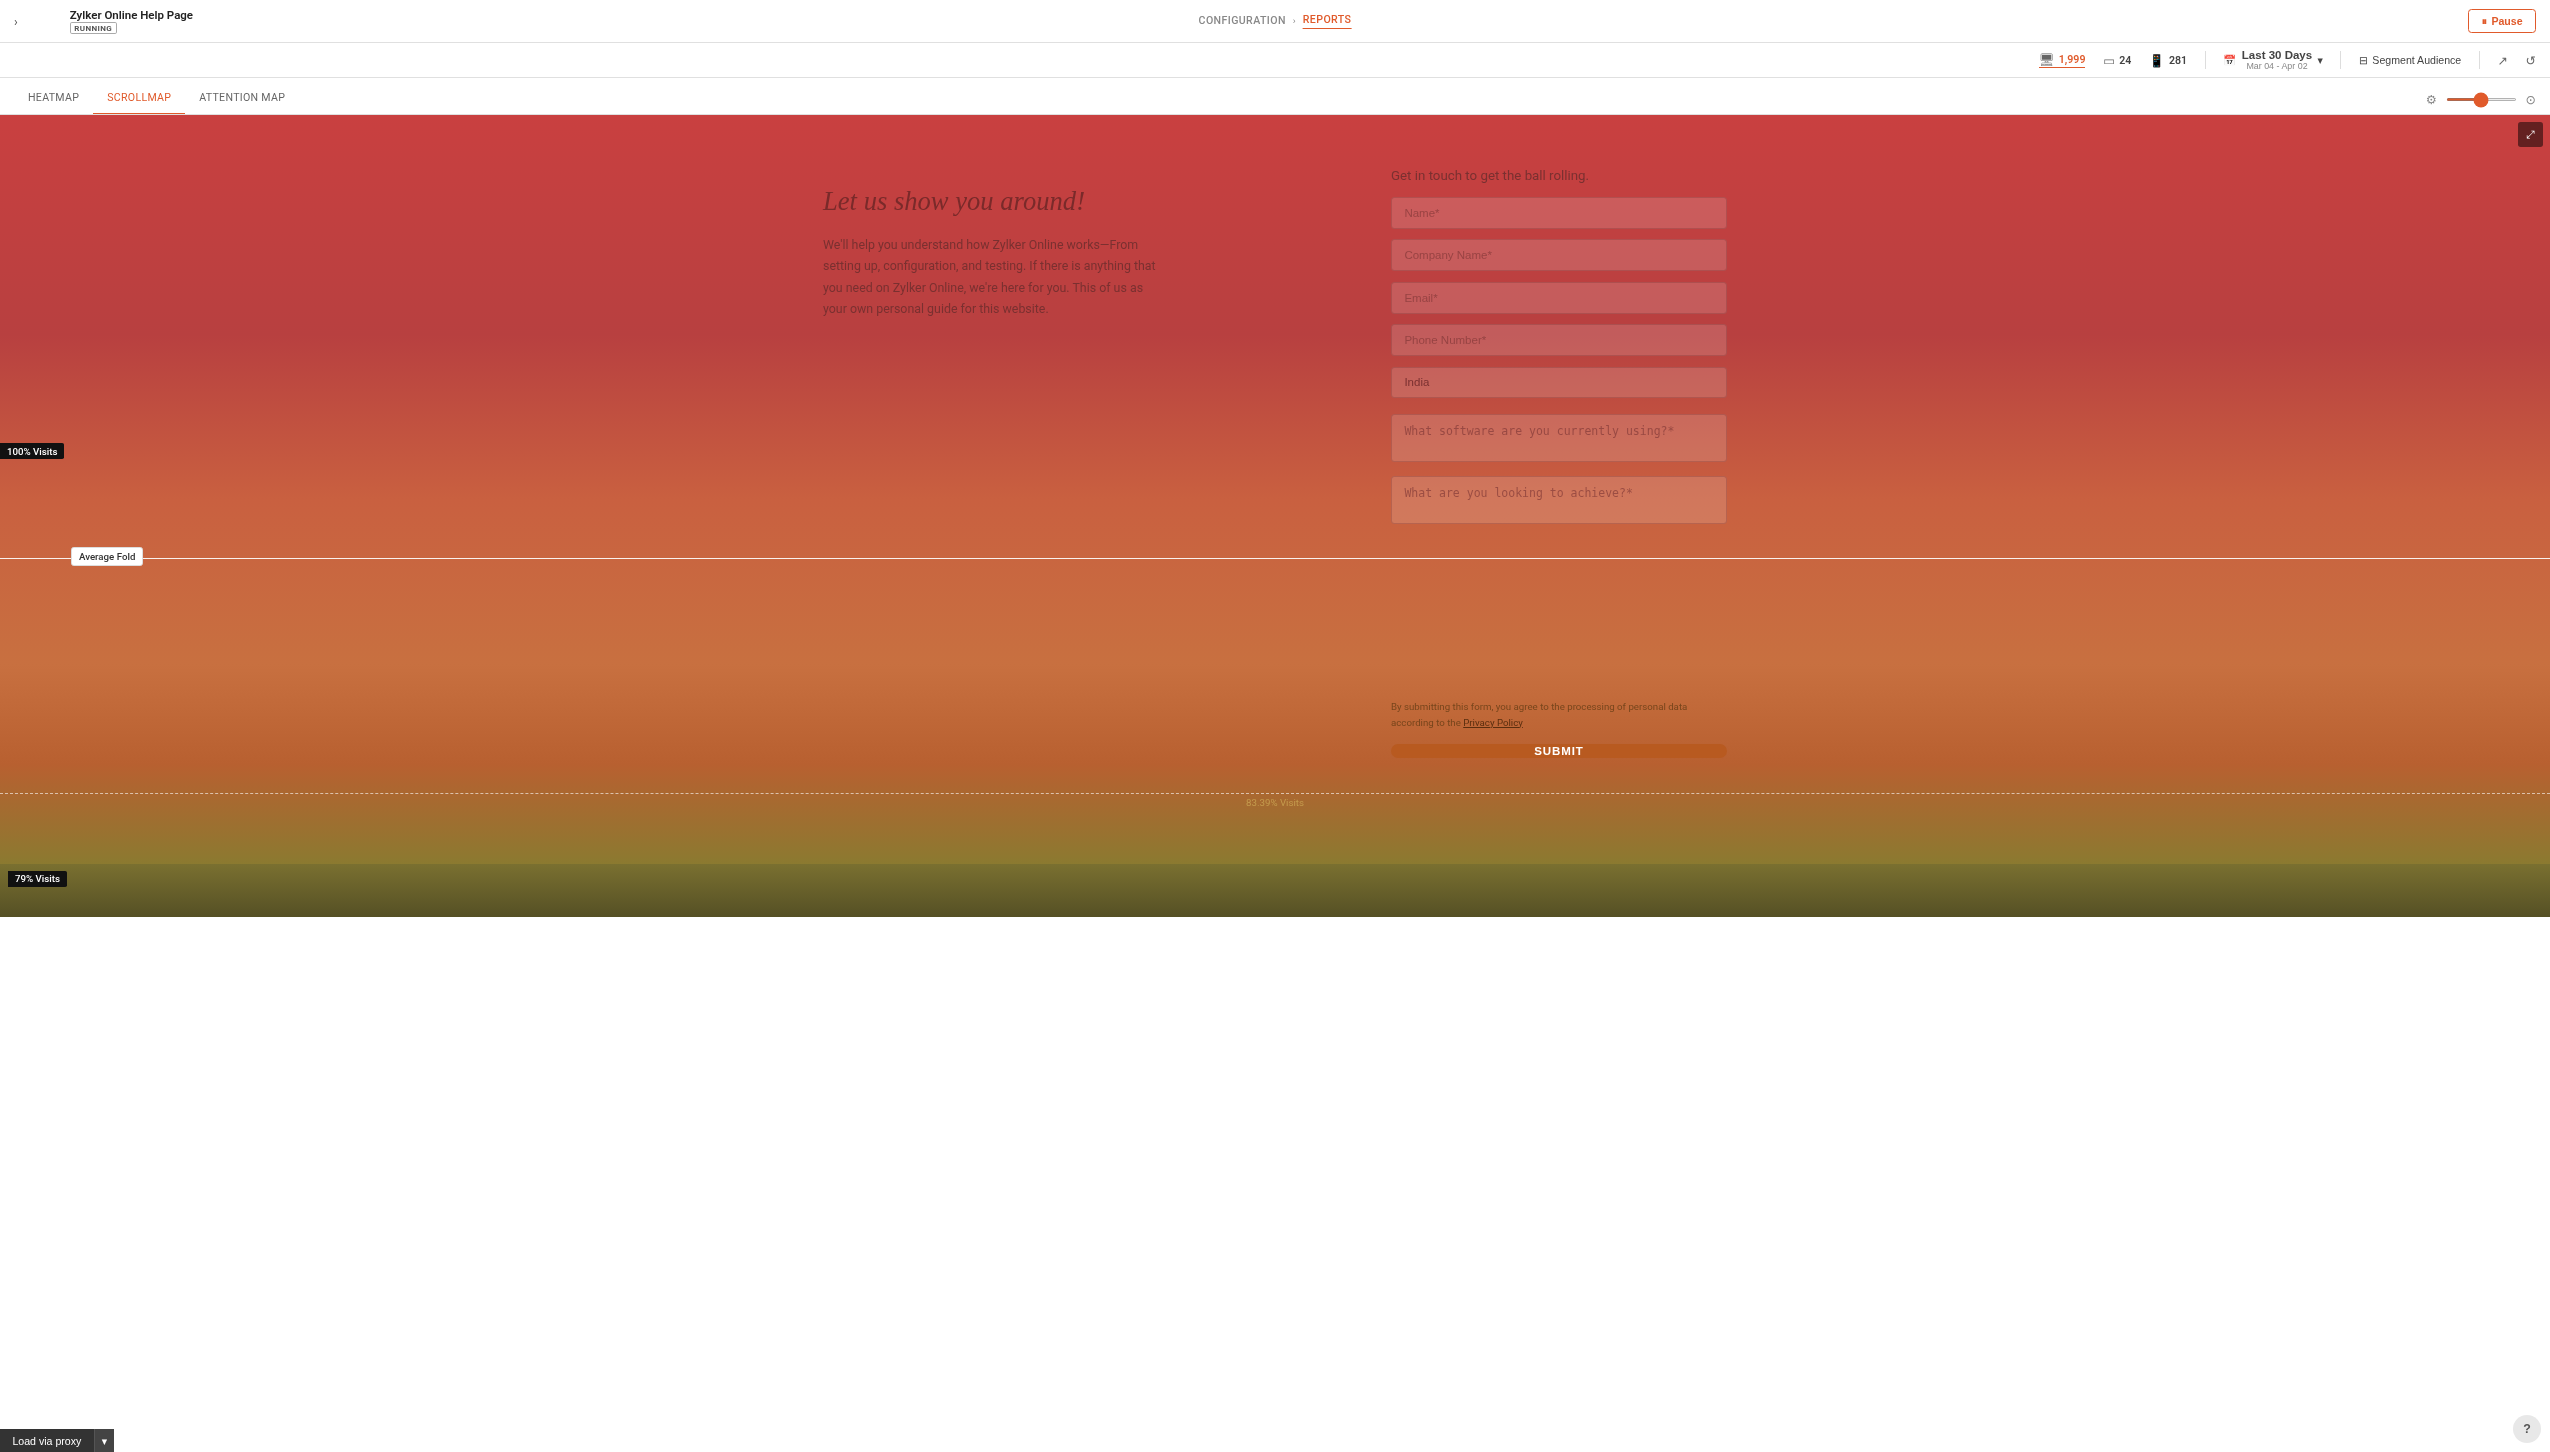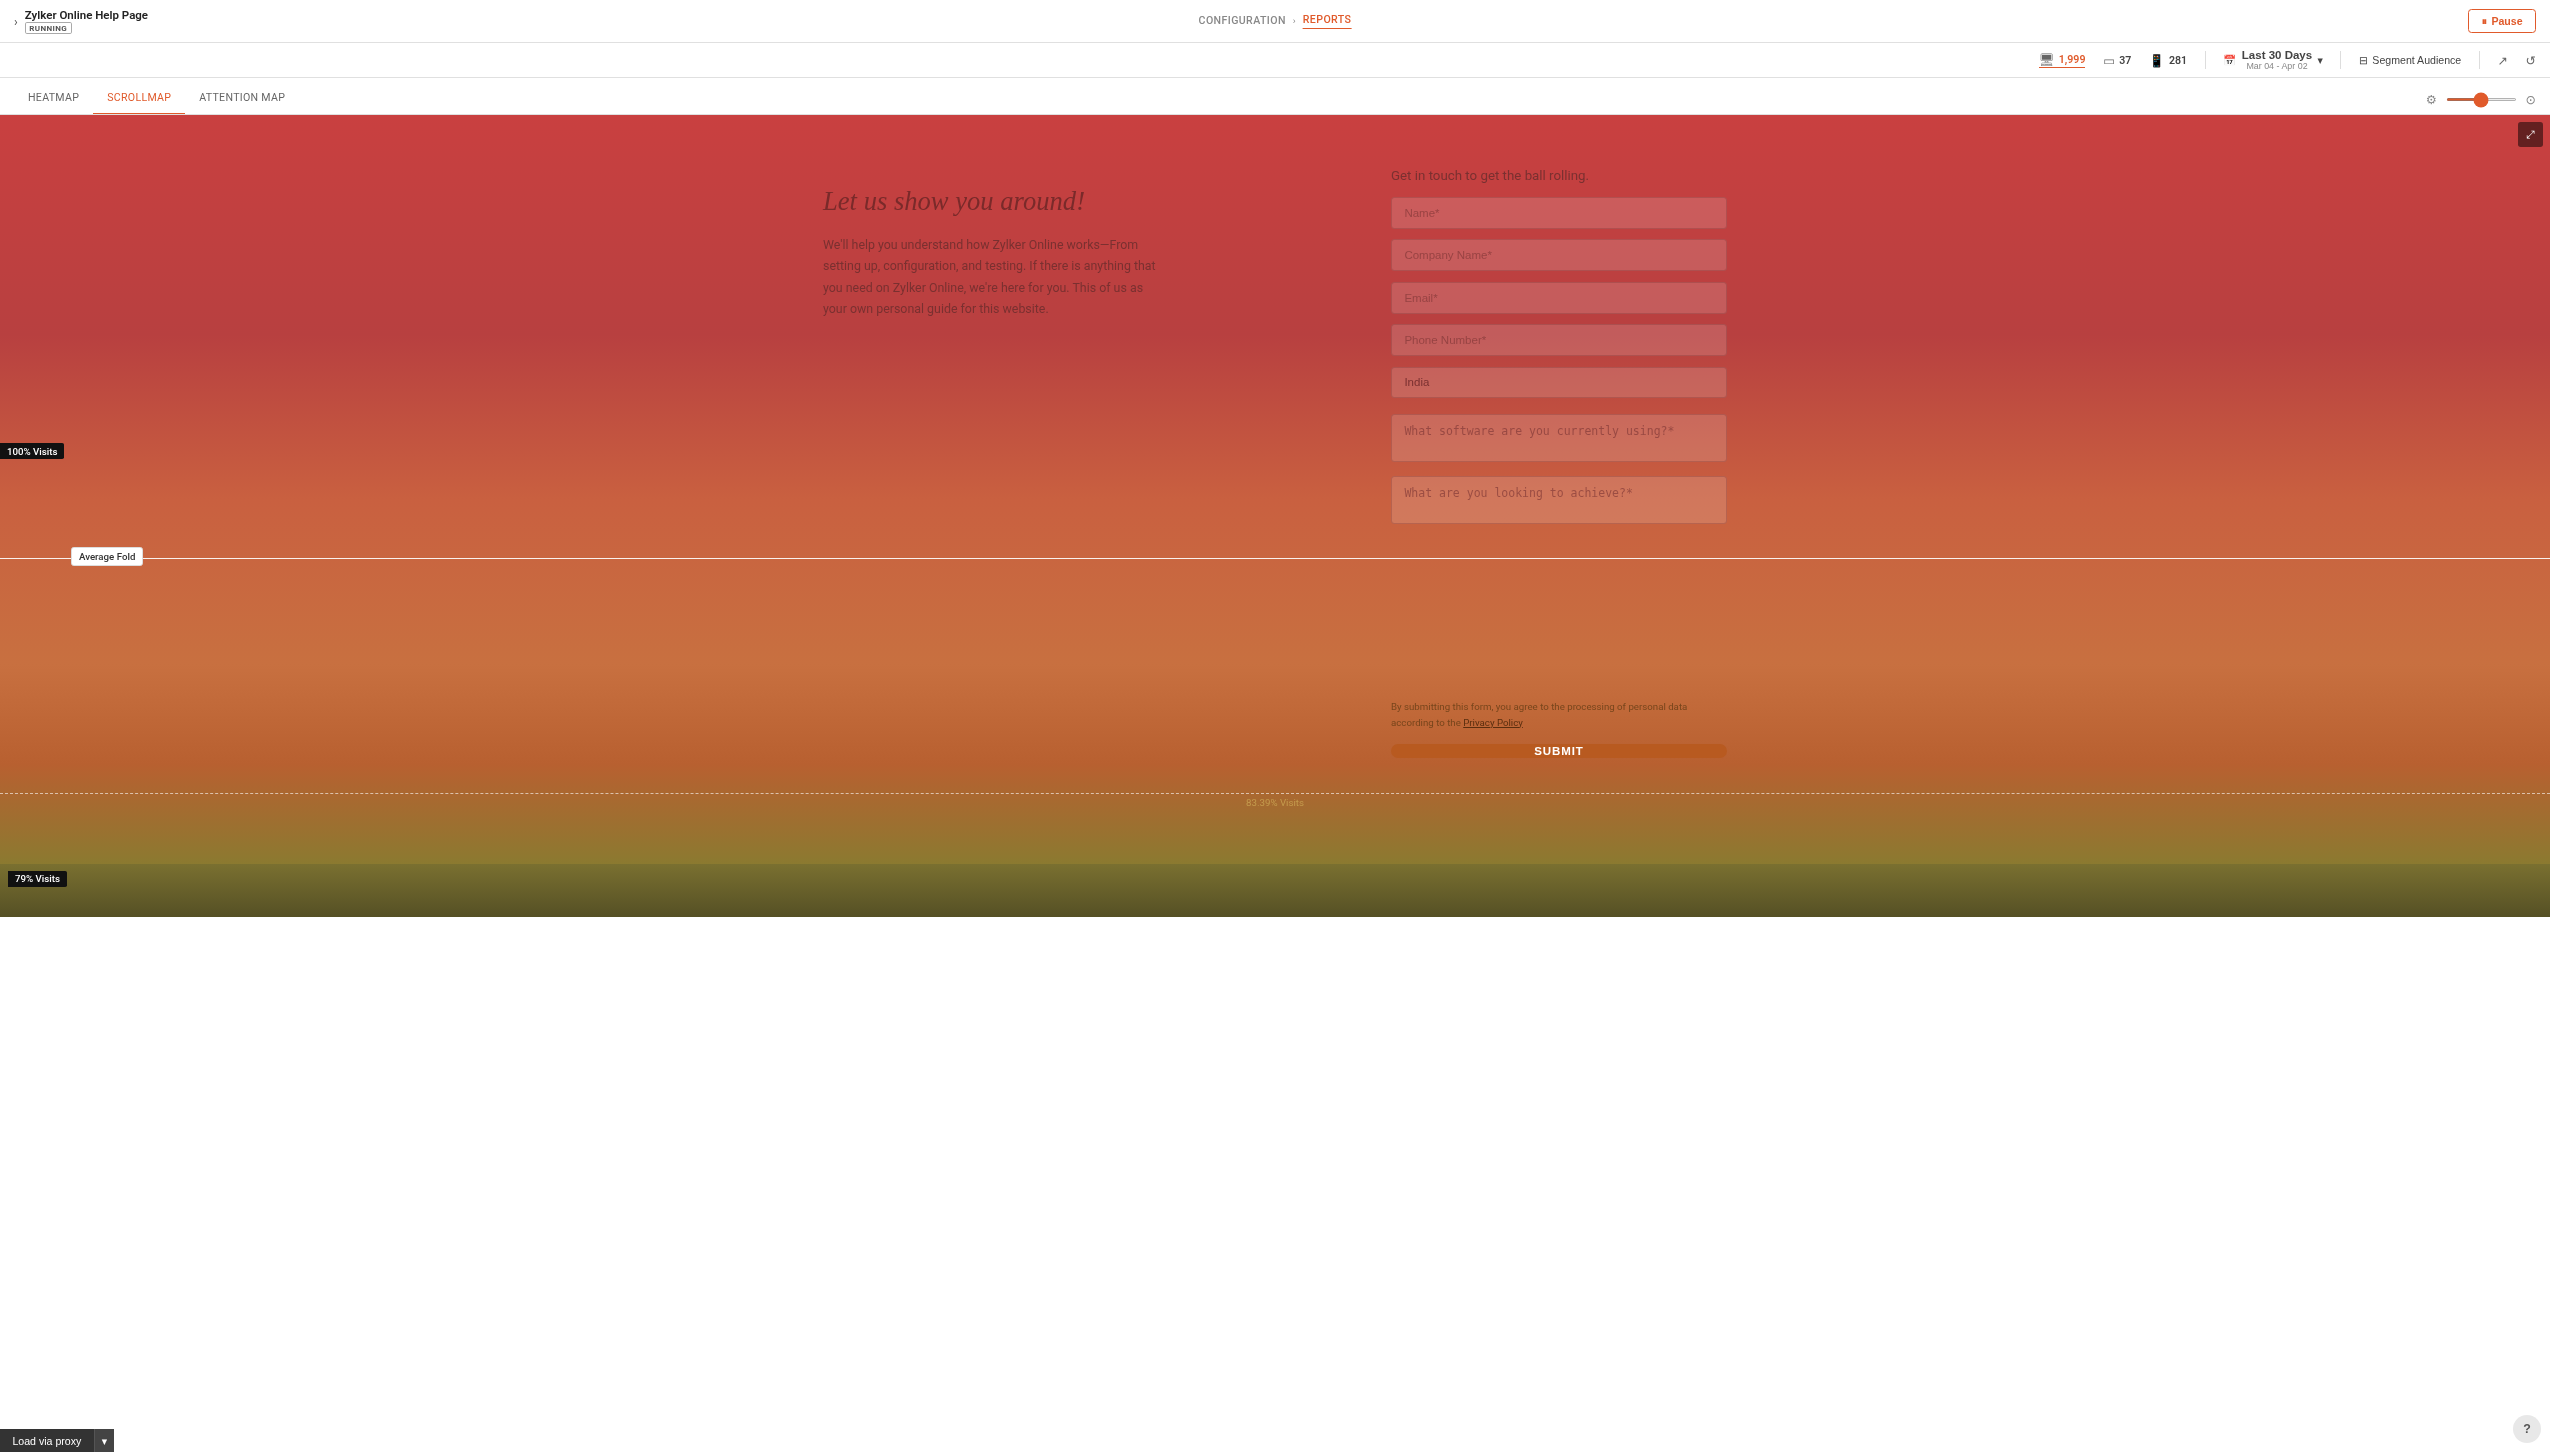--- a/index.html
+++ b/index.html
@@ -23,20 +23,21 @@
       flex: 1;
     }
     .back-arrow {
       color: #555;
       font-size: 12.4px;
       cursor: pointer;
     }
     .page-title-group {
       display: flex;
       flex-direction: column;
+      margin-left: 45px;
     }
     .page-title {
       font-size: 11.5px;
       font-weight: 600;
       color: #222;
     }
     .running-badge {
       font-size: 8px;
       font-weight: 700;
       color: #555;
@@ -495,21 +496,21 @@
   </div>
 </div>
 
 <div class="stats-bar">
   <div class="stat-item active">
     <span class="stat-icon">🖥</span>
     <span class="stat-count">1,999</span>
   </div>
   <div class="stat-item">
     <span class="stat-icon">▭</span>
-    <span class="stat-count">37</span>
+    <span class="stat-count">24</span>
   </div>
   <div class="stat-item">
     <span class="stat-icon">📱</span>
     <span class="stat-count">281</span>
   </div>
   <div class="divider-v"></div>
   <button class="date-range-btn">
     <span>📅</span>
     <div>
       <div class="date-range-main">Last 30 Days</div>

